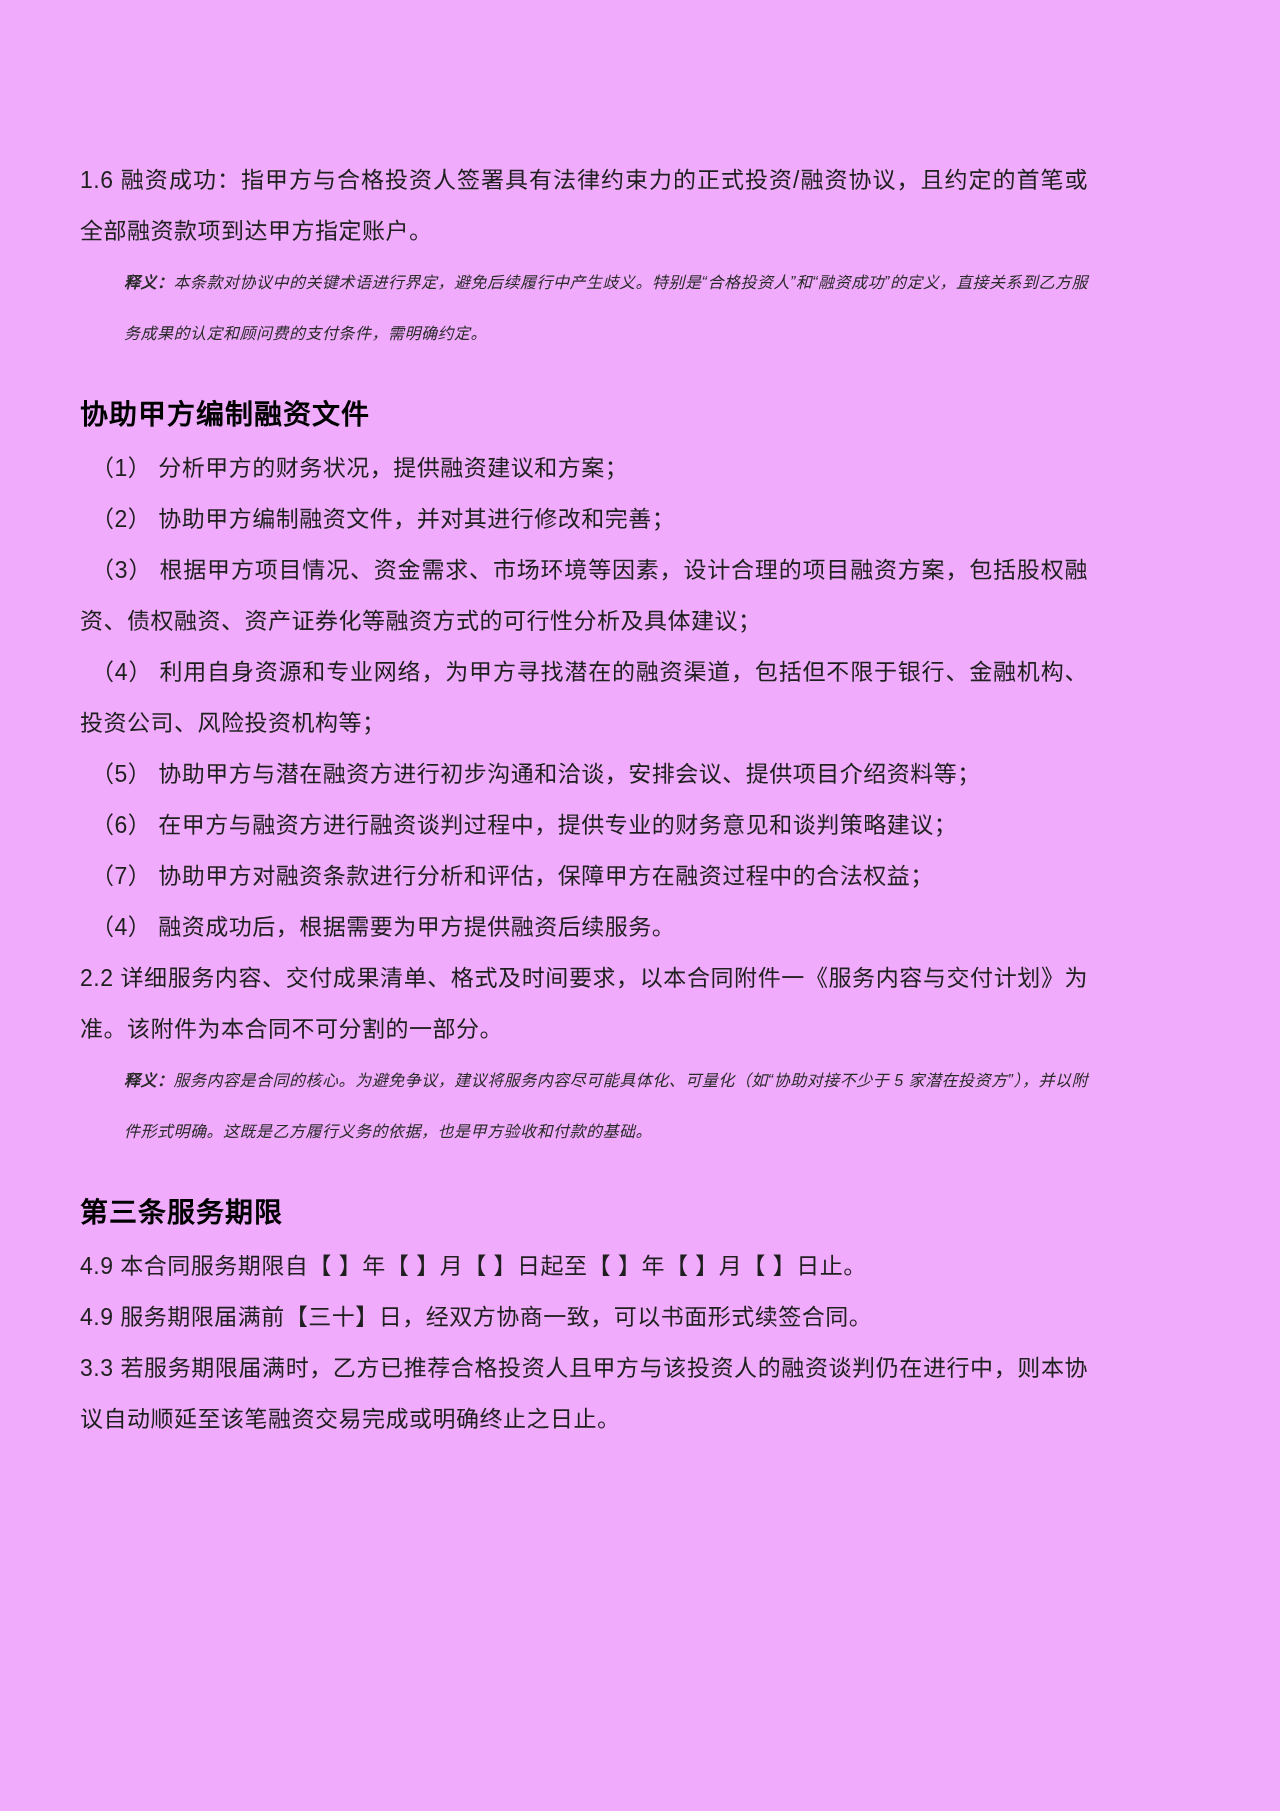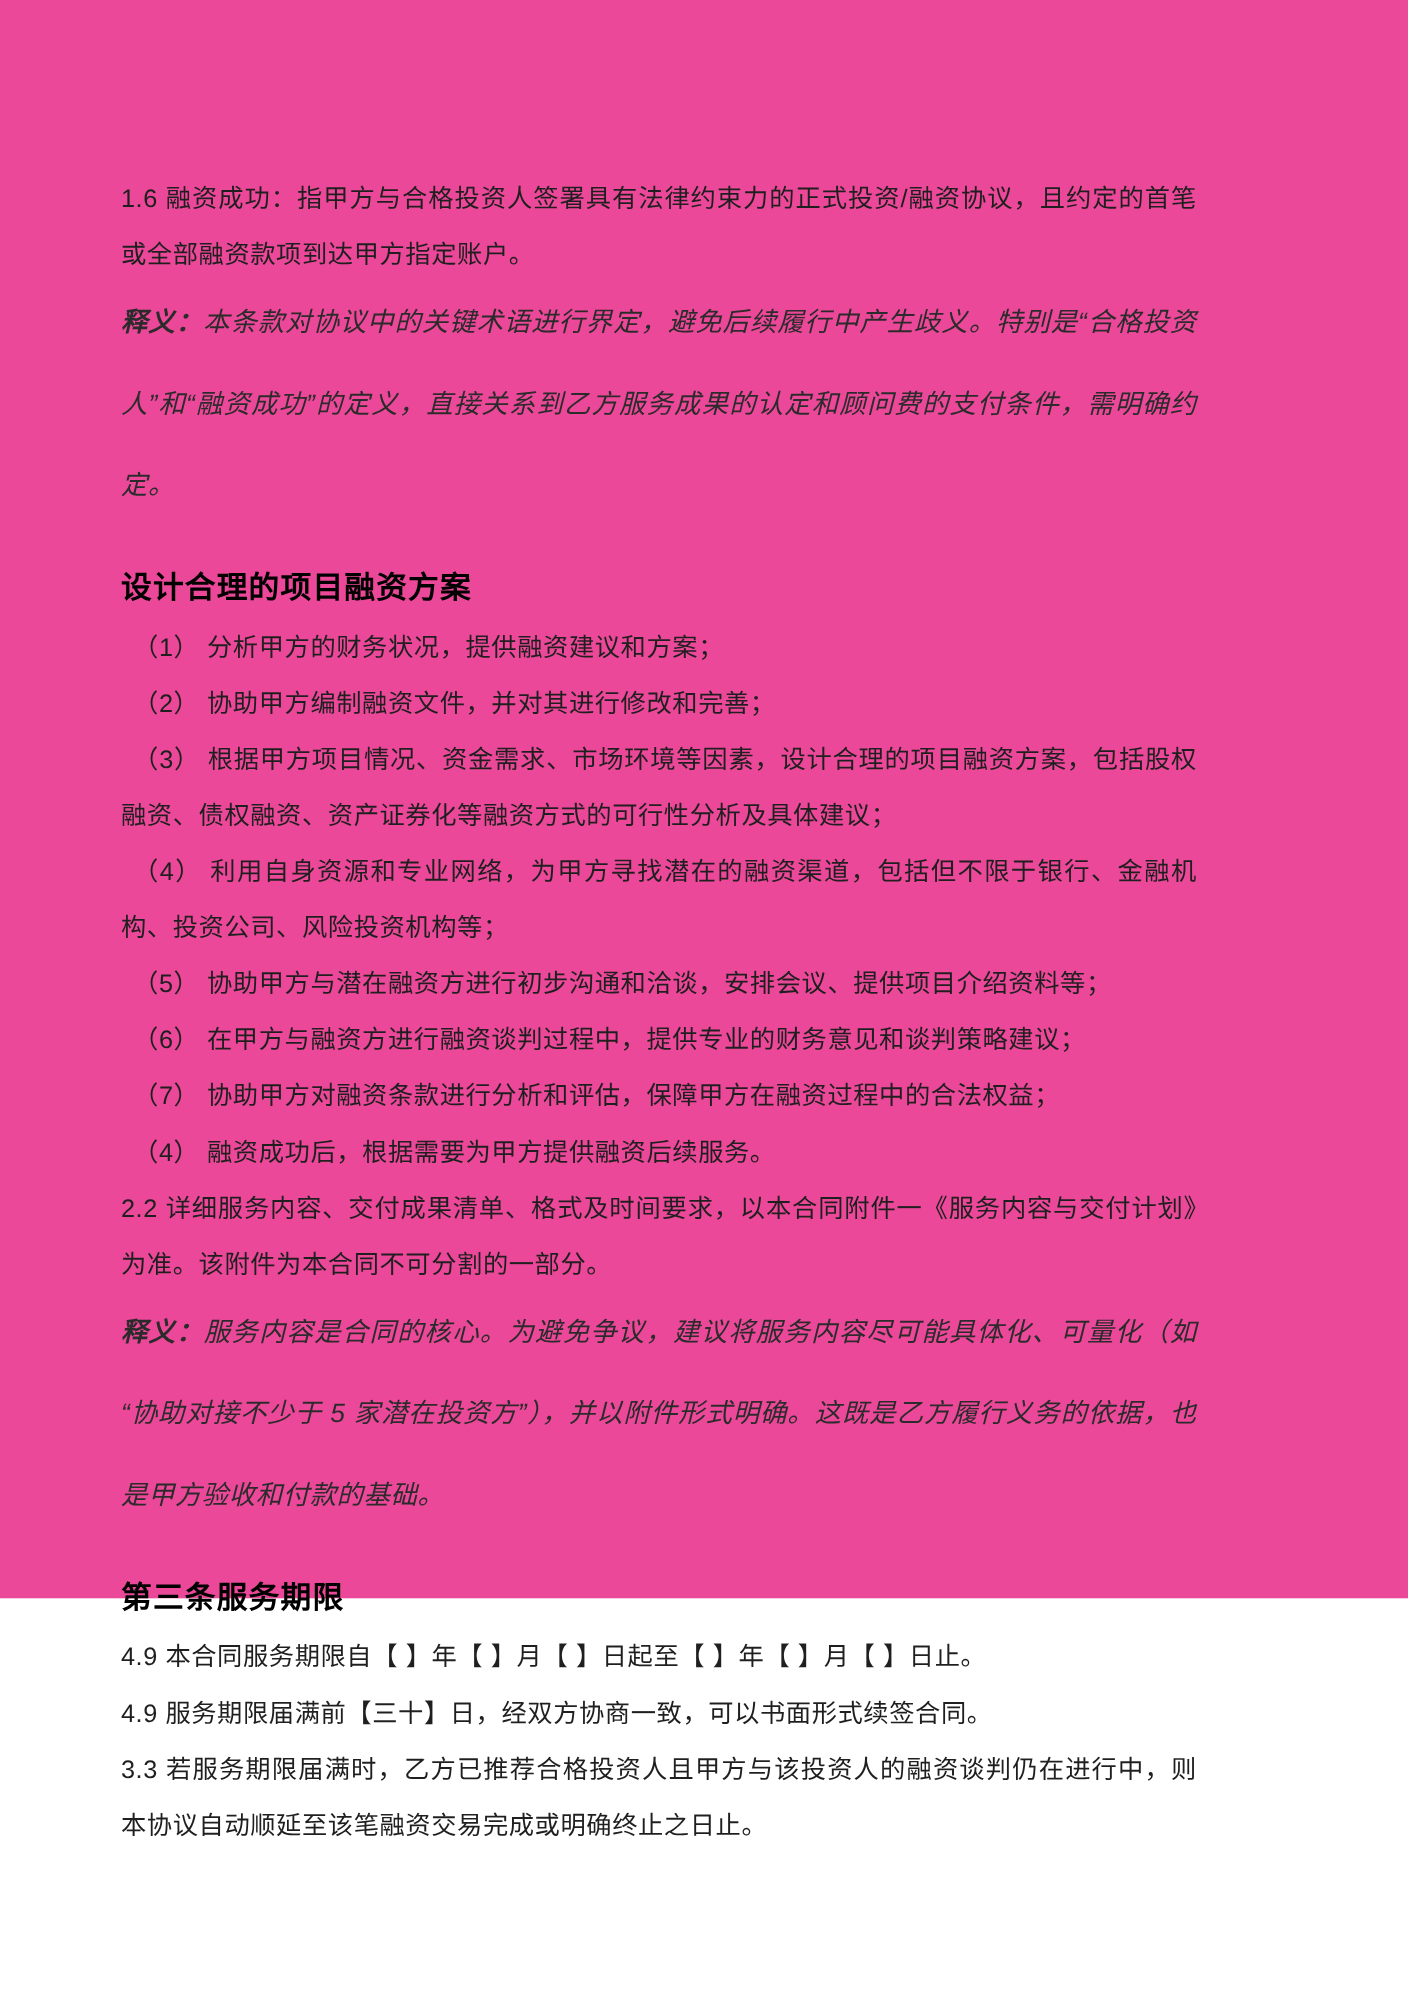--- a/index.html
+++ b/index.html
@@ -6,41 +6,42 @@
   html, body { background: #ffffff; }
   body {
     width: 1280px;
     height: 1811px;
     overflow: hidden;
     font-family: "Liberation Sans", "DejaVu Sans", sans-serif;
     color: #212121;
   }
   .page {
     width: 1280px;
-    height: 1453px;
-    background: #ec4899;
-    padding: 155px 192px 0 110px;
+    height: 1811px;
+    background: #f0abfc;
+    padding: 155px 192px 0 80px;
   }
   .para {
     font-size: 23px;
     line-height: 51px;
     text-align: justify;
     letter-spacing: 0.5px;
     color: #1f1f1f;
   }
   .item {
     text-indent: 11px;
   }
   .note {
-    font-size: 24px;
-    line-height: 74px;
+    font-size: 16px;
+    line-height: 51px;
     text-align: justify;
     font-style: italic;
     color: #2b2b2b;
     letter-spacing: 0.5px;
+    margin-left: 44px;
   }
   .note .note-label {
     font-weight: 700;
     font-style: italic;
   }
   .heading {
     margin-top: 28px;
     font-size: 28px;
     line-height: 56px;
     font-weight: 700;
@@ -51,21 +52,21 @@
 </style>
 </head>
 <body>
 
 <main class="page">
 
   <p class="para">1.6 融资成功：指甲方与合格投资人签署具有法律约束力的正式投资/融资协议，且约定的首笔或全部融资款项到达甲方指定账户。</p>
 
   <p class="note"><span class="note-label">释义：</span><span>本条款对协议中的关键术语进行界定，避免后续履行中产生歧义。特别是“合格投资人”和“融资成功”的定义，直接关系到乙方服务成果的认定和顾问费的支付条件，需明确约定。</span></p>
 
-  <h2 class="heading">设计合理的项目融资方案</h2>
+  <h2 class="heading">协助甲方编制融资文件</h2>
 
 
   <p class="para item">（1） 分析甲方的财务状况，提供融资建议和方案；</p>
   <p class="para item">（2） 协助甲方编制融资文件，并对其进行修改和完善；</p>
   <p class="para item">（3） 根据甲方项目情况、资金需求、市场环境等因素，设计合理的项目融资方案，包括股权融资、债权融资、资产证券化等融资方式的可行性分析及具体建议；</p>
   <p class="para item">（4） 利用自身资源和专业网络，为甲方寻找潜在的融资渠道，包括但不限于银行、金融机构、投资公司、风险投资机构等；</p>
   <p class="para item">（5） 协助甲方与潜在融资方进行初步沟通和洽谈，安排会议、提供项目介绍资料等；</p>
   <p class="para item">（6） 在甲方与融资方进行融资谈判过程中，提供专业的财务意见和谈判策略建议；</p>
   <p class="para item">（7） 协助甲方对融资条款进行分析和评估，保障甲方在融资过程中的合法权益；</p>
   <p class="para item">（4） 融资成功后，根据需要为甲方提供融资后续服务。</p>

